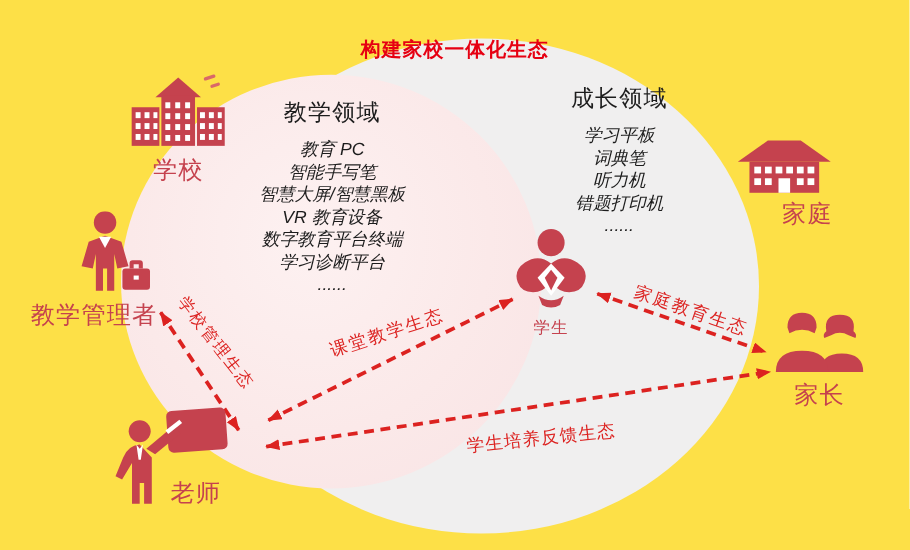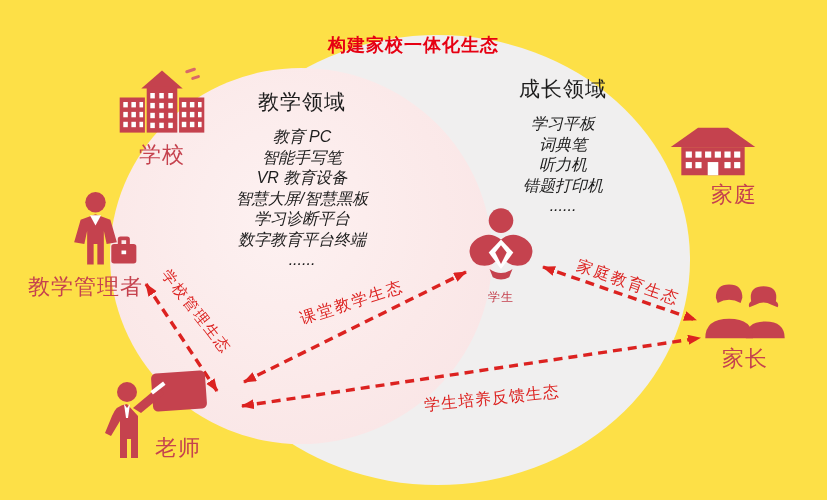--- a/index.html
+++ b/index.html
@@ -53,24 +53,24 @@
       <line x1="242" y1="406" x2="700" y2="338" marker-start="url(#ah)" marker-end="url(#ah)"></line>
     </g>
   </svg>
 
   <div class="title">构建家校一体化生态</div>
 
   <div class="domain teaching">
     <div class="heading">教学领域</div>
     <div class="item">教育 PC</div>
     <div class="item">智能手写笔</div>
+    <div class="item">智慧大屏/智慧黑板</div>
     <div class="item">VR 教育设备</div>
-    <div class="item">智慧大屏/智慧黑板</div>
+    <div class="item">数字教育平台终端</div>
     <div class="item">学习诊断平台</div>
-    <div class="item">数字教育平台终端</div>
     <div class="item">......</div>
   </div>
 
   <div class="domain growth">
     <div class="heading">成长领域</div>
     <div class="item">学习平板</div>
     <div class="item">词典笔</div>
     <div class="item">听力机</div>
     <div class="item">错题打印机</div>
     <div class="item">......</div>
@@ -155,21 +155,21 @@
 
   <div class="icon-box" style="left:460px;top:206px;width:82px;height:80px;">
     <svg width="82" height="80" viewBox="0 0 100 96" fill="#c5424e">
       <circle cx="50" cy="17" r="15"></circle>
       <path d="M50,40 q-14,-11 -29,-1 q-13,9 -8,22 q4,11 17,11 q11,0 17,-9 l3,5 l3,-5 q6,9 17,9 q13,0 17,-11 q5,-13 -8,-22 q-15,-10 -29,1 z"></path>
       <polygon points="50,40 35,56 50,76 65,56" fill="#fff"></polygon>
       <polygon points="50,47 43,56 50,70 57,56"></polygon>
       <path d="M36,76 q14,10 28,0 l-4,10 q-10,6 -20,0 z"></path>
     </svg>
   </div>
-  <div class="entity-label" style="left:460px;top:289px;width:82px;font-size:12px;">学生</div>
+  <div class="entity-label" style="left:460px;top:289px;width:82px;font-size:15px;">学生</div>
 
   <div class="icon-box" style="left:696px;top:280px;width:98px;height:60px;">
     <svg width="98" height="60" viewBox="0 0 110 68" fill="#c5424e">
       <path d="M62,24 q-3,-17 14,-17 q17,0 14,17 q4,3 2,7 l-7,-3 q-9,-5 -18,0 l-7,3 q-2,-4 2,-7 z"></path>
       <path d="M56,66 q0,-19 22,-19 q22,0 22,19 z"></path>
       <path d="M22,20 q0,-15 15,-15 q15,0 15,15 l-2,6 q-13,-7 -26,0 z"></path>
       <path d="M10,66 q0,-22 27,-22 q27,0 27,22 z"></path>
     </svg>
   </div>
   <div class="entity-label" style="left:696px;top:344px;width:98px;">家长</div>

